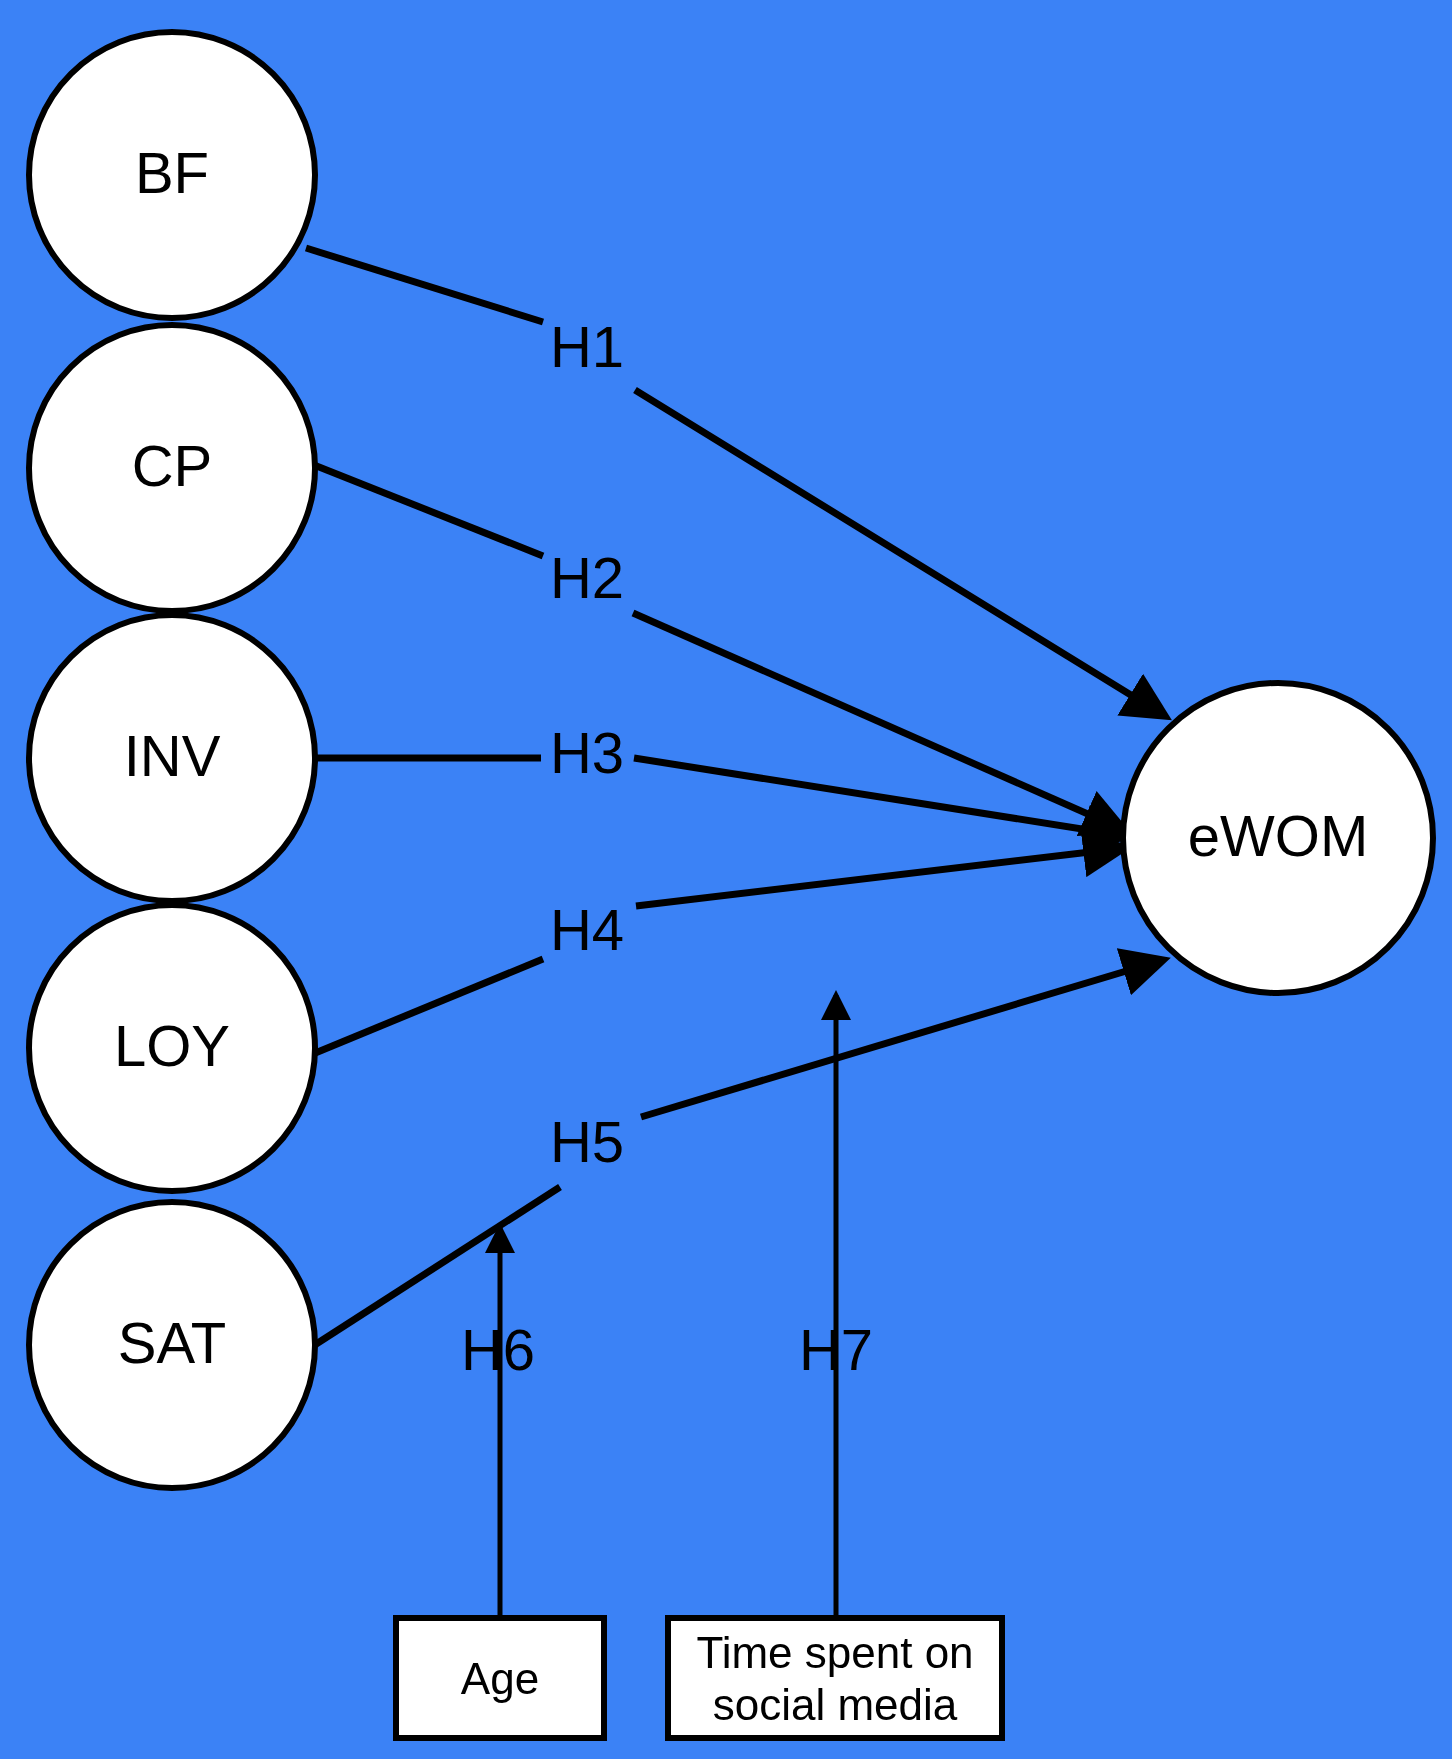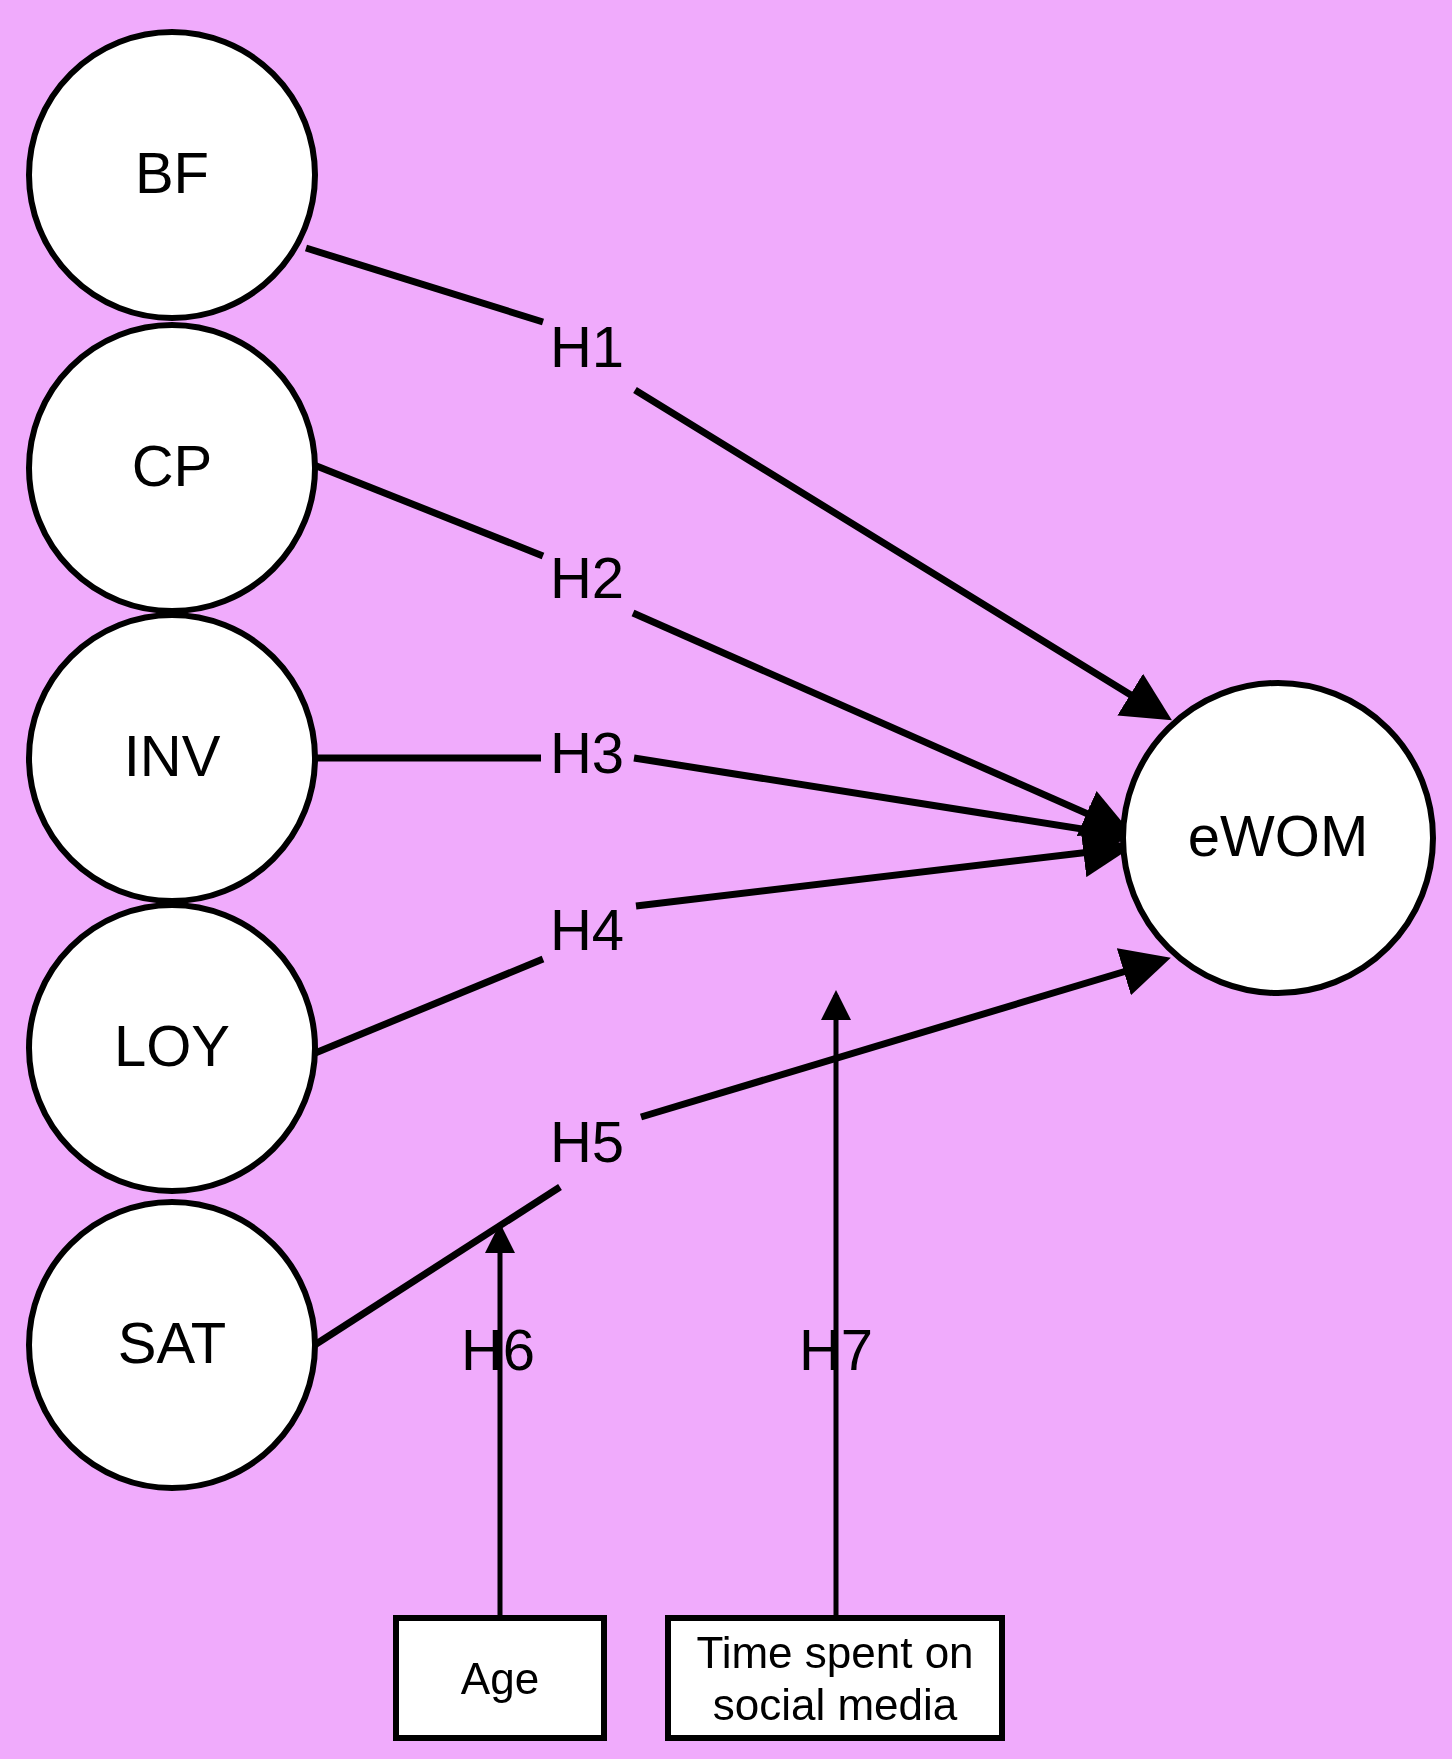--- a/index.html
+++ b/index.html
@@ -10,21 +10,21 @@
   body {
     width: 1452px;
     height: 1759px;
     font-family: "Liberation Sans", sans-serif;
     overflow: hidden;
   }
   #diagram-root {
     position: relative;
     width: 1452px;
     height: 1759px;
-    background: #f0abfc;
+    background: #3b82f6;
   }
   svg.canvas {
     display: block;
     width: 1452px;
     height: 1759px;
   }
   .node-shape {
     fill: #ffffff;
     stroke: #000000;
     stroke-width: 6;

